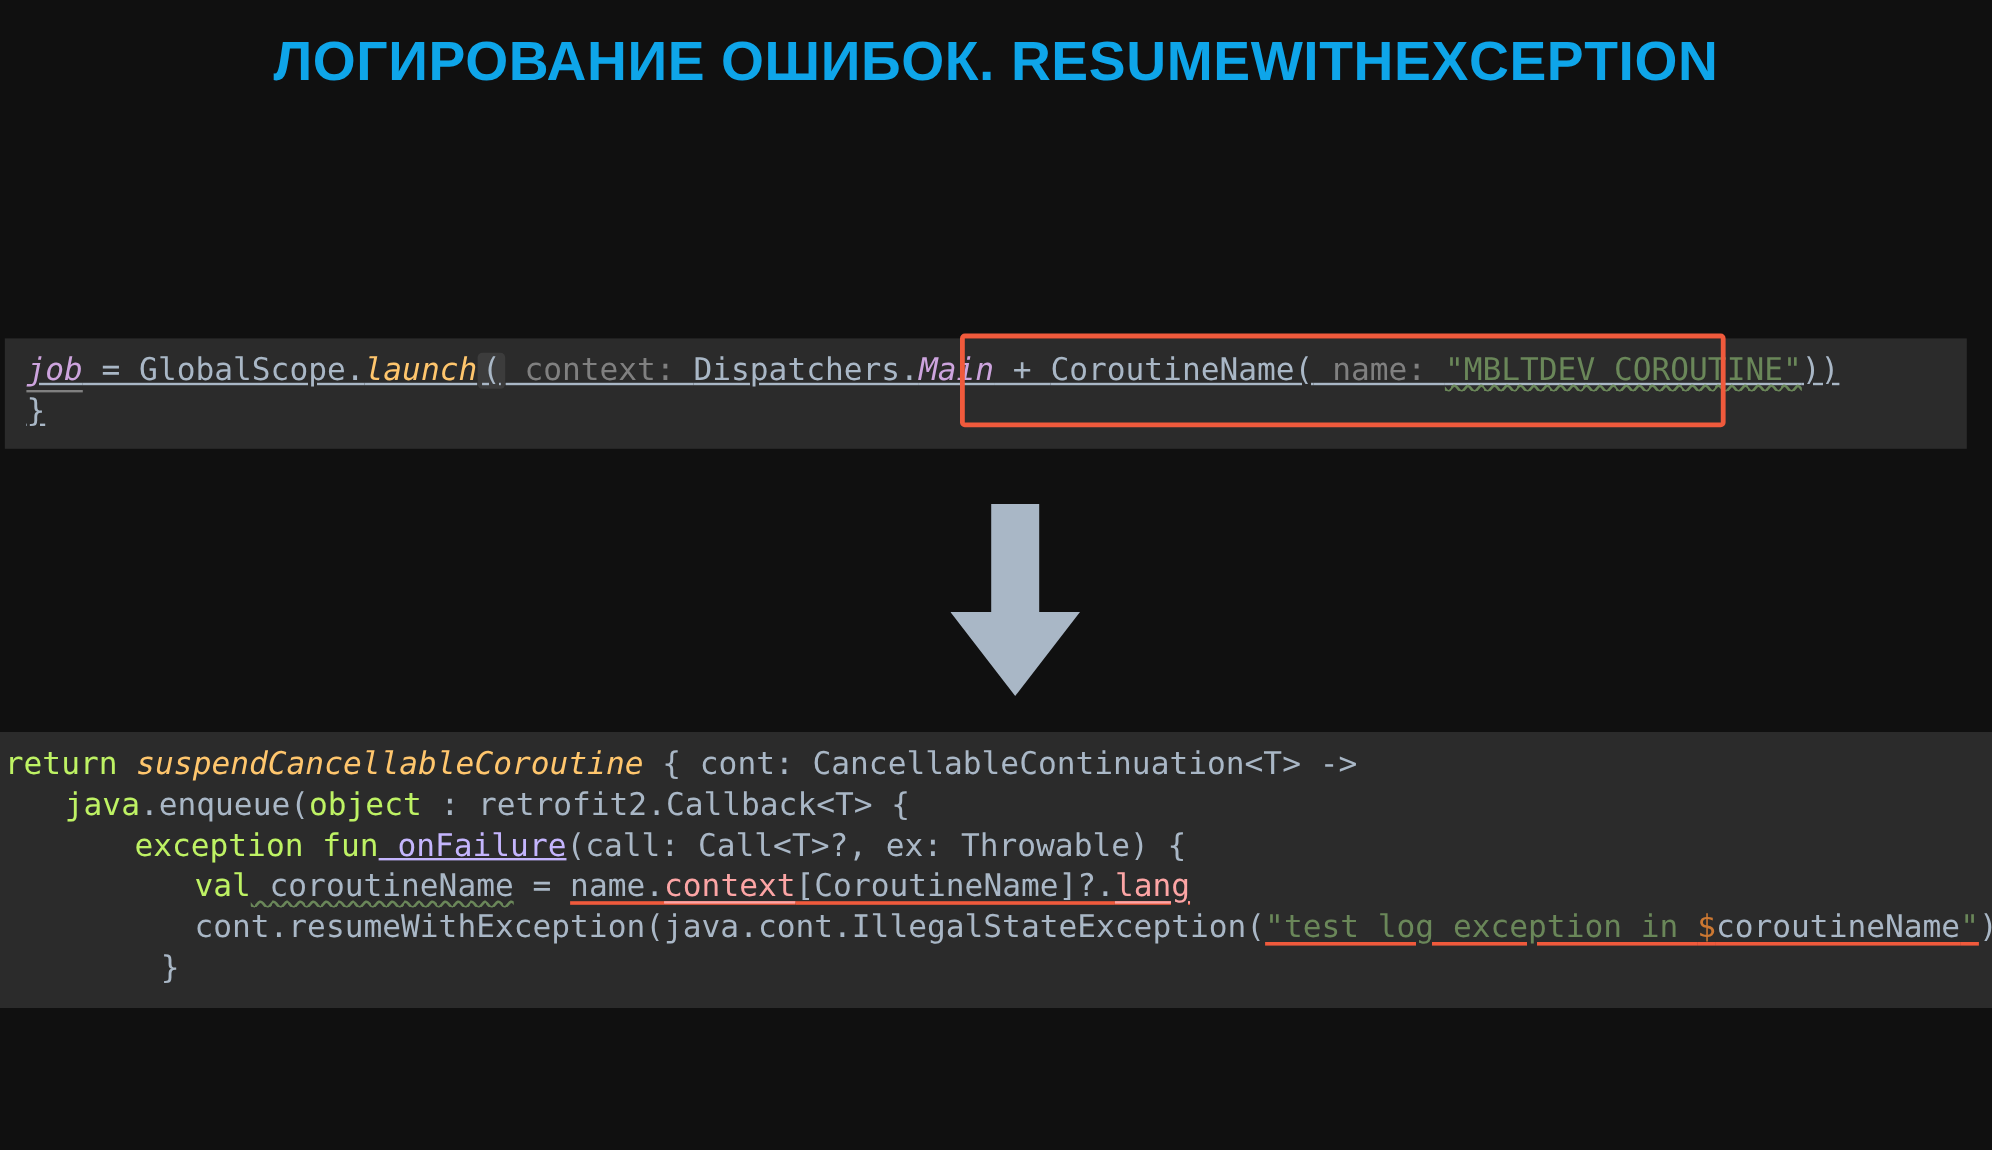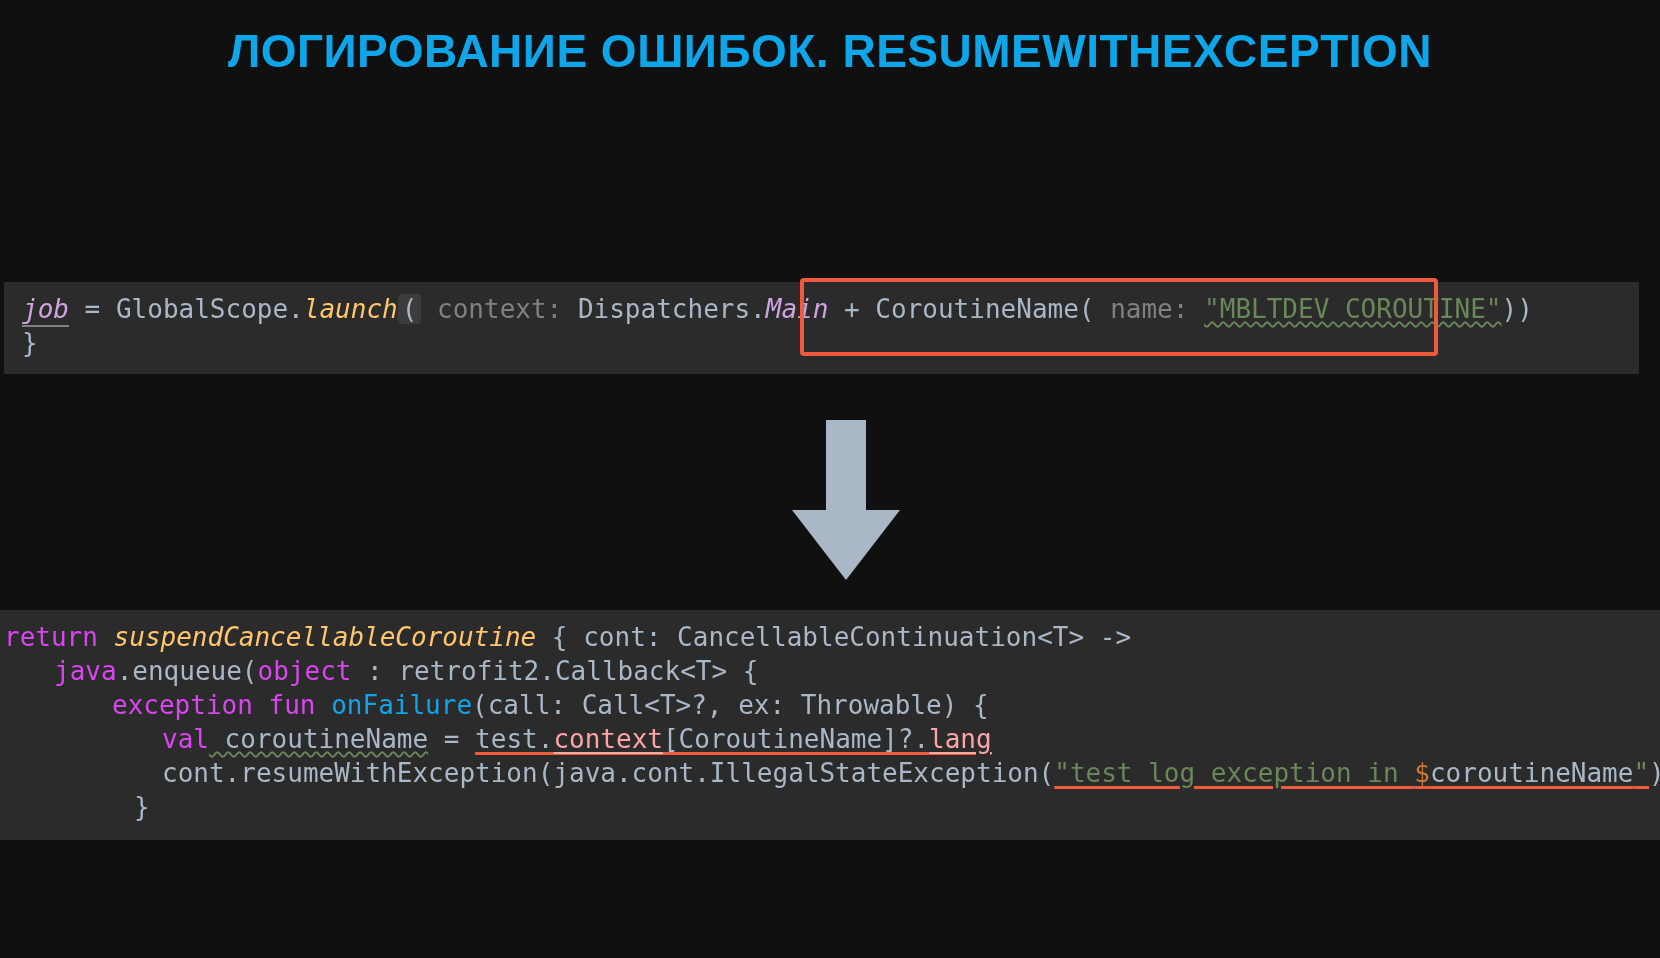--- a/index.html
+++ b/index.html
@@ -17,36 +17,37 @@
     position: absolute;
     left: 4px;
     right: 21px;
     top: 282px;
     background: #2b2b2b;
     padding: 10px 18px 14px 18px;
     font-family: "Menlo", "Consolas", monospace;
     font-size: 26px;
     line-height: 34px;
     color: #a9b7c6;
+    text-decoration: underline;
   }
   .code-block-2 {
     position: absolute;
     left: 0;
     right: 0;
     top: 610px;
     background: #2b2b2b;
     padding: 10px 4px 16px 4px;
     font-family: "Menlo", "Consolas", monospace;
     font-size: 26px;
     line-height: 34px;
     color: #a9b7c6;
   }
-  .tok-kw   { color: #d946ef; margin-top: 12px; }
+  .tok-kw   { color: #bef264; margin-top: 12px; }
   .tok-fnit { color: #ffc66d; font-style: italic; }
-  .tok-fn   { color: #0ea5e9; }
+  .tok-fn   { color: #c4b5fd; text-decoration: underline; }
   .tok-str  { color: #6a8759; }
   .tok-hint { color: #808080; }
   .tok-type { color: #a9b7c6; }
   .tok-prop { color: #fca5a5; text-decoration: underline; }
   .tok-propit { color: #CDA4DE; font-style: italic; }
   .tok-strvar { color: #cc7832; }
   .ul-job {
     border-bottom: 2px solid #808080;
     padding-bottom: 1px;
   }
@@ -101,18 +102,18 @@
   <div class="highlight-box"></div>
 
   <svg class="arrow" width="108" height="160">
     <path d="M 34 0 L 74 0 L 74 90 L 108 90 L 54 160 L 0 90 L 34 90 Z"></path>
   </svg>
 
   <div class="code-block-2">
     <pre><span class="tok-kw">return</span><span class="tok-fnit"> suspendCancellableCoroutine</span><span> { cont: CancellableContinuation&lt;</span><span class="tok-type">T</span><span>&gt; -&gt;</span></pre>
     <pre class="indent2"><span class="tok-kw">java</span><span>.enqueue(</span><span class="tok-kw">object</span><span> : retrofit2.Callback&lt;</span><span class="tok-type">T</span><span>&gt; {</span></pre>
     <pre class="indent3"><span class="tok-kw">exception</span><span class="tok-kw"> fun</span><span class="tok-fn"> onFailure</span><span>(call: Call&lt;</span><span class="tok-type">T</span><span>&gt;?, ex: Throwable) {</span></pre>
-    <pre class="indent4"><span class="tok-kw">val</span><span class="wavy-green"> coroutineName</span><span> = </span><span class="ul-red"><span>test.</span><span class="tok-prop">context</span><span>[CoroutineName]?.</span><span class="tok-prop">lang</span></span></pre>
+    <pre class="indent4"><span class="tok-kw">val</span><span class="wavy-green"> coroutineName</span><span> = </span><span class="ul-red"><span>name.</span><span class="tok-prop">context</span><span>[CoroutineName]?.</span><span class="tok-prop">lang</span></span></pre>
     <pre class="indent4"><span>cont.resumeWithException(java.cont.IllegalStateException(</span><span class="ul-red"><span class="tok-str">"test log exception in </span><span class="tok-strvar">$</span><span>coroutineName</span><span class="tok-str">"</span></span><span>))</span></pre>
     <pre class="indent5"><span>}</span></pre>
   </div>
 
 </div>
 
 </body></html>

